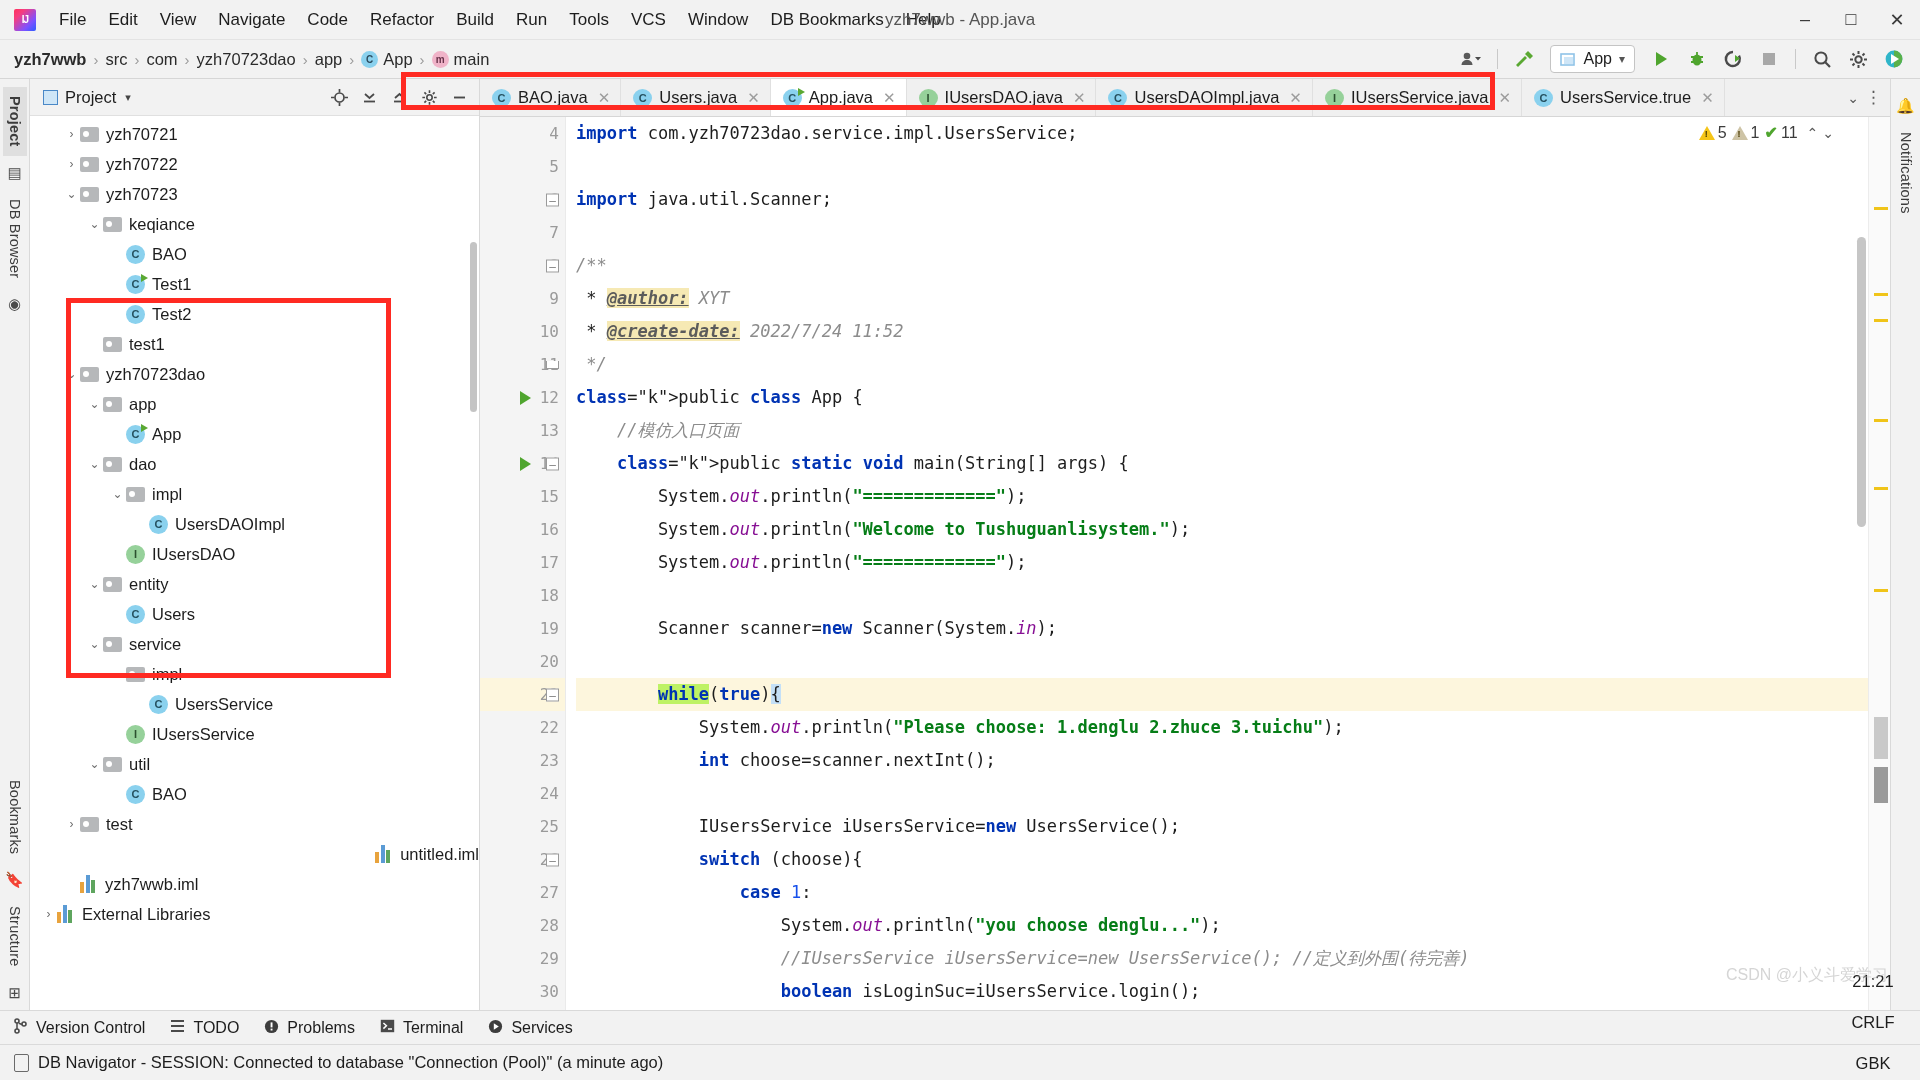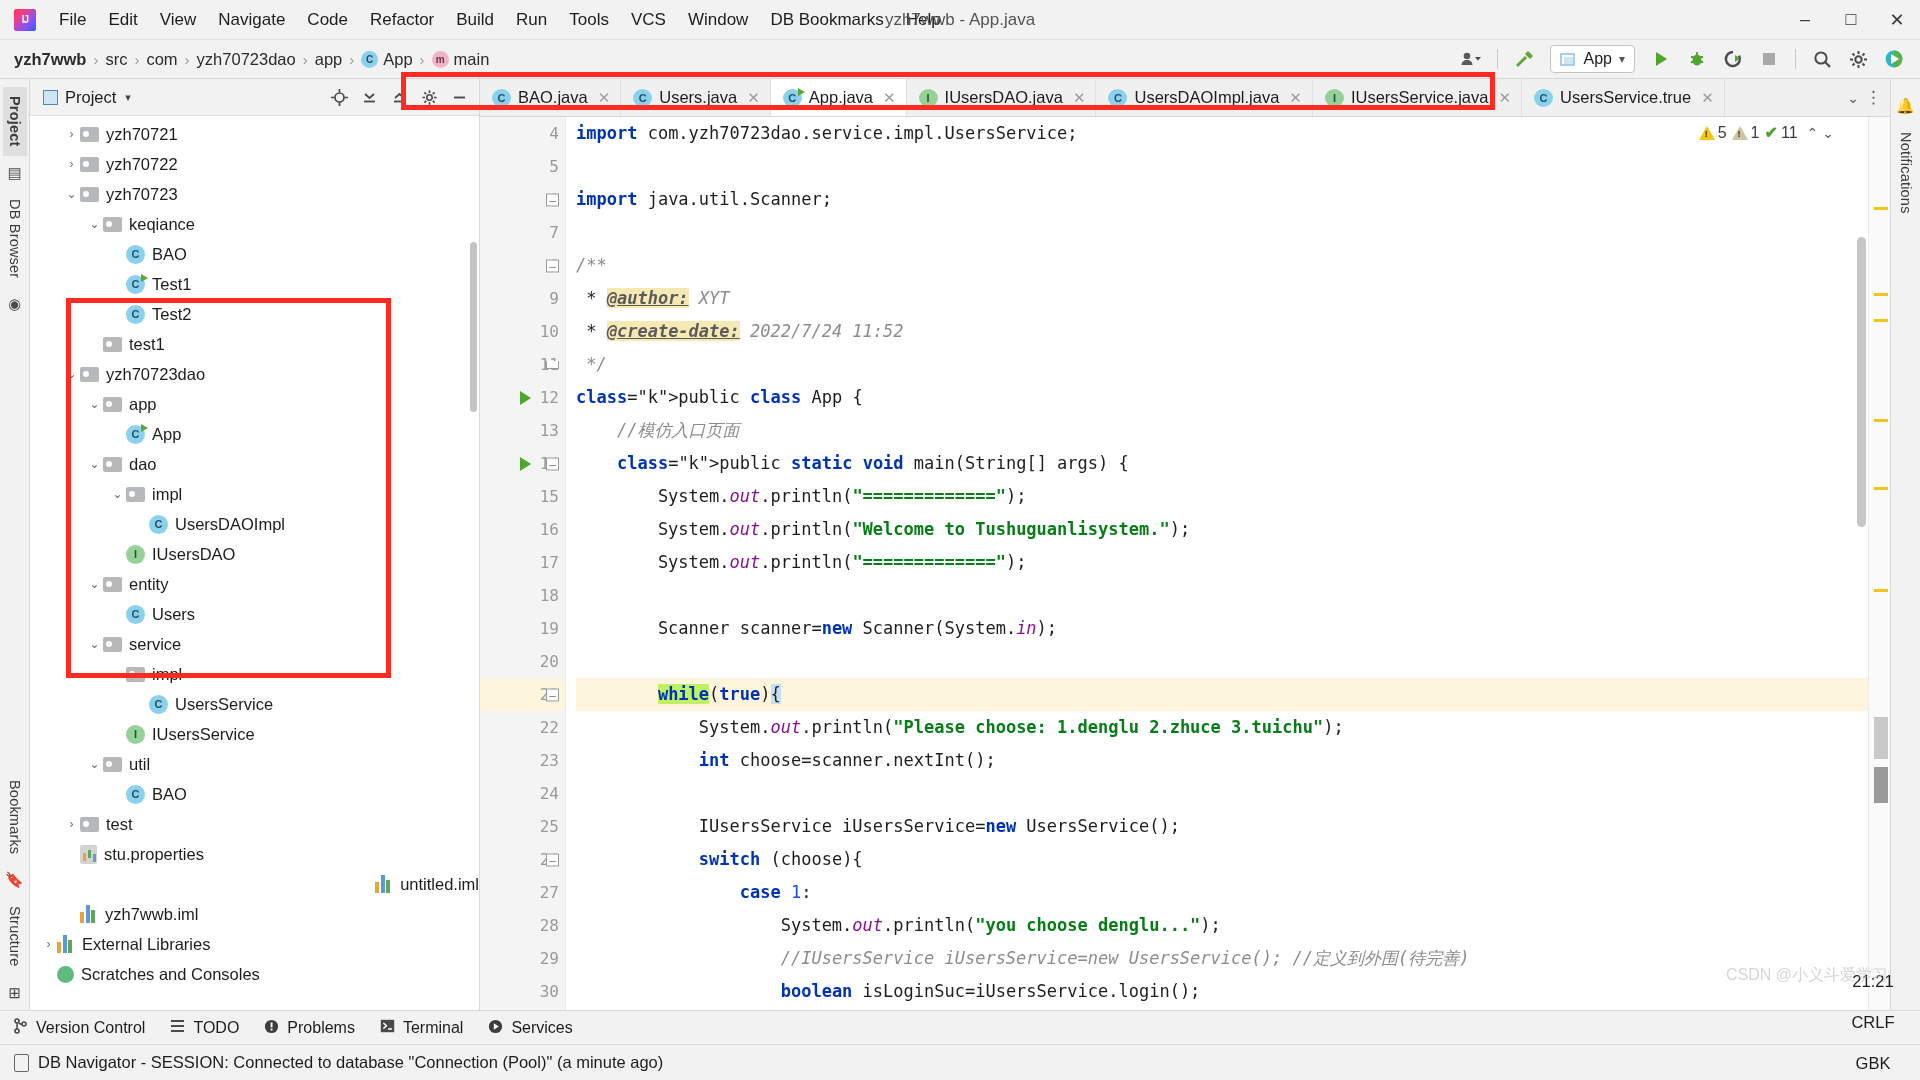--- a/index.html
+++ b/index.html
@@ -573,25 +573,20 @@
           <div class="trow" style="padding-left: 79px;">
             <span class="arrow none">›</span>
             <span class="cico c">C</span>
             <span>BAO</span>
           </div>
           <div class="trow" style="padding-left: 33px;">
             <span class="arrow">›</span>
             <span class="folder"></span>
             <span>test</span>
           </div>
-          <div class="trow" style="padding-left: 33px;">
-            <span class="arrow none">›</span>
-            <span class="pico"></span>
-            <span>stu.properties</span>
-          </div>
           <div class="trow" style="padding-left: 33px; justify-content: flex-end;">
             <span class="arrow none">›</span>
             <span class="mico">
               <i></i>
               <i></i>
               <i></i>
             </span>
             <span>untitled.iml</span>
           </div>
           <div class="trow" style="padding-left: 33px;">
@@ -604,25 +599,20 @@
             <span>yzh7wwb.iml</span>
           </div>
           <div class="trow" style="padding-left: 10px;">
             <span class="arrow">›</span>
             <span class="mico">
               <i></i>
               <i></i>
               <i></i>
             </span>
             <span>External Libraries</span>
-          </div>
-          <div class="trow" style="padding-left: 10px;">
-            <span class="arrow none">›</span>
-            <span class="scratch-ico"></span>
-            <span>Scratches and Consoles</span>
           </div>
         </div>
     </div>
 
     <div class="editor">
       <div class="tabbar" id="tabbar">
         <div class="etab">
             <span class="cico c" style="width:18px;height:18px;margin-right:0">C</span>
             <span>BAO.java</span>
             <span class="x">✕</span>

